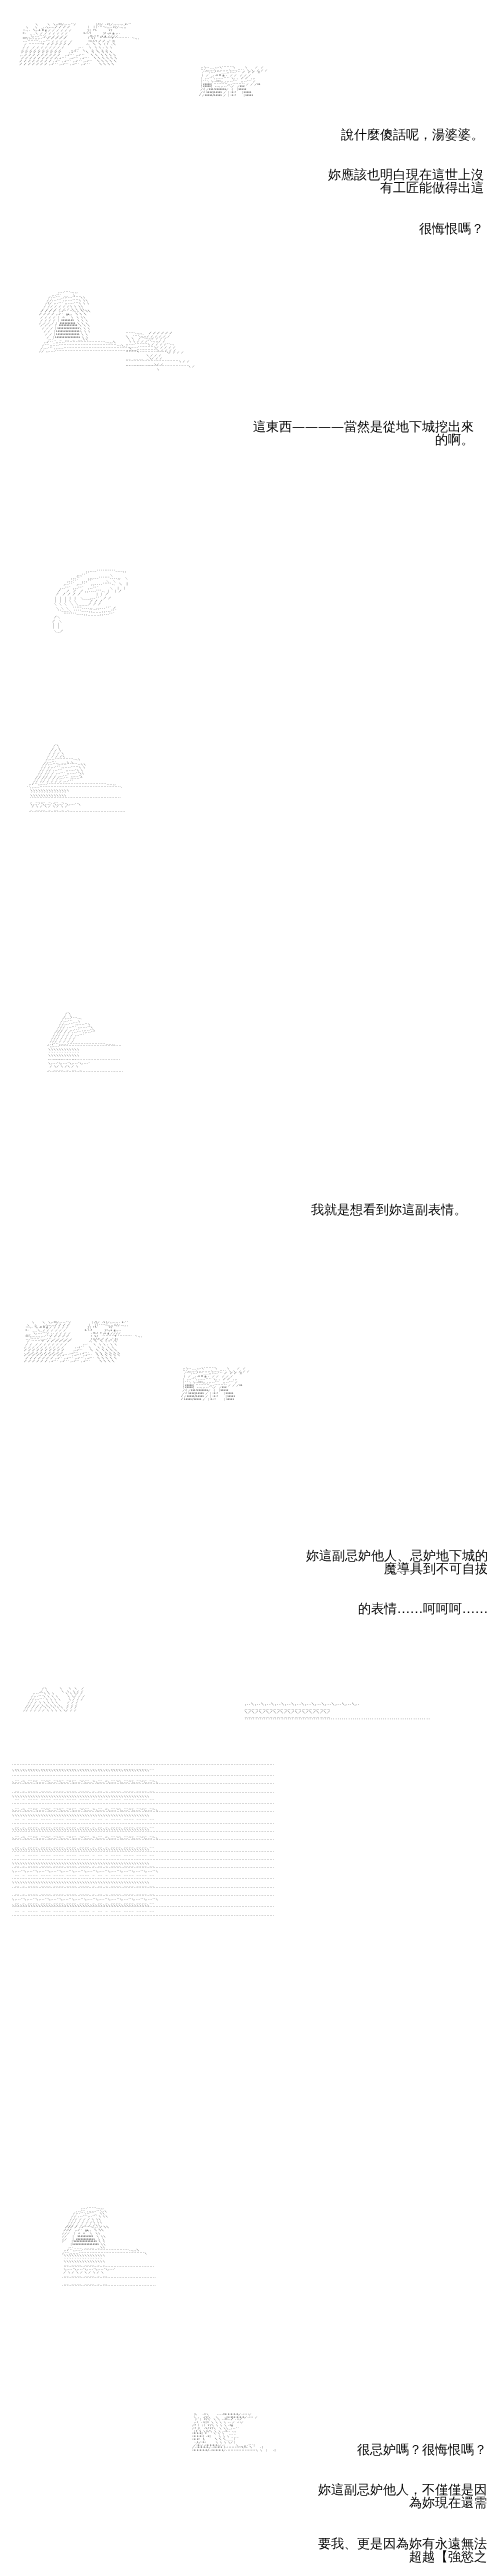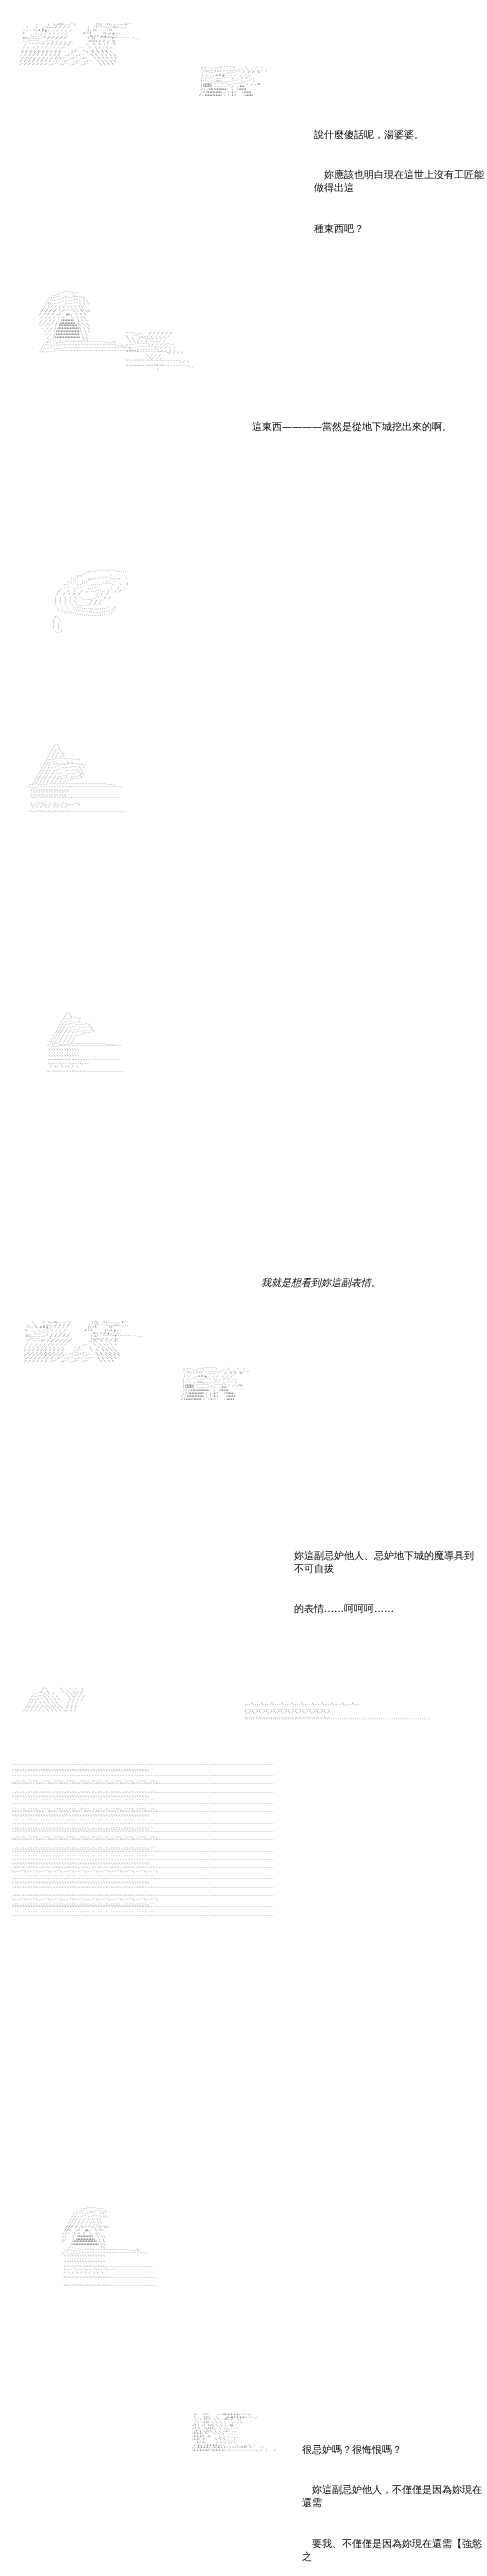--- a/index.html
+++ b/index.html
@@ -27,24 +27,25 @@
     color: #111111;
     -webkit-font-smoothing: none;
   }
   .aa.s6 { font-size: 3.1px; line-height: 3.3px; }
   .aa.s5 { font-size: 2.6px; line-height: 2.8px; }
 
   
   .dialogue {
     position: absolute;
     font-family: "DejaVu Sans", "Liberation Sans", sans-serif;
-    font-size: 10px;
+    font-size: 13px;
     line-height: 13.4px;
     color: #000000;
     white-space: pre-wrap;
+    text-align: right;
   }
   .dialogue .line { display: block; }
 
   
   .zigzag-strip {
     position: absolute;
     font-family: "DejaVu Sans Mono", "Liberation Mono", monospace;
     font-size: 3.6px;
     line-height: 4.1px;
     white-space: pre;
@@ -91,21 +92,21 @@
  ｜xixix｝'''''''''‐-‐'''''''' ／ ／ ／xi
  ｜xixix｝ ~～､,.-‐''-／  ／xix
  ／√ ／ixi!xixixix／ ｛  ｜xixix
  ／√ ixix}ixixi ／ ｜:i:!   ｜ixixi
 √ ／ixixi/ixixi ／ ｜:i:!    ｜ixixi
 </div>
 
 <div class="dialogue" style="left:314px; top:101px; width:170px;">
   <span class="line">說什麼傻話呢，湯婆婆。</span>
   <span class="line">　妳應該也明白現在這世上沒有工匠能做得出這</span>
-  <span class="line">種東西吧？</span>
+  <span class="line">很悔恨嗎？</span>
 </div>
 
 <div class="aa s5" style="left:39px; top:289px;">
             ,.-‐''''‐-､,,
         ,.-''´＿＿＿＿ ＼
       ／,.-''´＿,,..-‐'''''＼＼
      ／／,.-''´ ,,..-‐''''＼ ＼＼
     ／/／ ,.-''´ ,,..-‐'''＼ ＼ ＼
    ／ ／／ ／ ／ ／ ／＼ ＼ ＼＼
   ／ ／ ／ ／ ／ ／ ／ ＼ ＼ ＼＼
@@ -215,21 +216,21 @@
   ＞＞＞＞＞＞＞＞＞＞＞＞
   ＼＼＼＼＼＼＼＼＼＼＼＼
   ＿＿＿＿＿＿＿＿＿＿＿＿
   ''''''''''''''''''''''''''''''''''''''''''''''
   ＼,.-‐'＼,.-‐'＼,.-‐'＼,.-‐'
    ／ ＼／ ＼ ／＼ ／ ＼
   ＿＿＿＿＿＿＿＿＿＿＿＿＿
  '''''''''''''''''''''''''''''''''''''''''''''''''
 </div>
 
-<div class="dialogue" style="left:261px; top:1249px; width:206px;font-style:italic;">
+<div class="dialogue" style="left:261px; top:1176px; width:206px;">
   <span class="line">我就是想看到妳這副表情。</span>
 </div>
 
 <div class="aa s5" style="left:24px; top:1319px;">
      ＼     ＼  ＼,.==／,.-‐''／             ｜/|／ .Ｖ|／,,.､.､._x‐''
   ＼   ＼  ＿,.＼~‐-､／ ／ ／ ／            ｜  ｜｜''''～､､,.Ｖ/／‐-､,,
  ･･.,. ＼,.o O ≦ ／ ／ ／ ／ ／            j｜ !ﾔ.       Ｖ/
  =＜＿＿＿＼＿／ ／ ／ ／ ／ ／            ｷ.!.ﾔ        }!.｡s ≦,,..
  ＿＿＿＼,.-‐'''／ ,. ／ ／ ／ ／             .!ｷ‐! ﾔ ｡s ≦ ／／／／
  ==＼,.､.,,,-‐''´／ ／ ／ ／ ／              ! Ｖ/ ｀''''''''T '''''''''｀'･.,,
@@ -252,21 +253,21 @@
  ｜ ,.-''´,,..-‐'''´ ＼､ ､  ／ ／  ,,.
  ｜''´､ ＼.-==＼､_,,..-''´  ,,.-''´ ／
  ｜xixix｝'''''''''‐-‐'''''''' ／ ／ ／xi
  ｜xixix｝ ~～､,.-‐''-／  ／xix
  ／√ ／ixi!xixixix／ ｛  ｜xixix
  ／√ ixix}ixixi ／ ｜:i:!   ｜ixixi
 √ ／ixixi/ixixi ／ ｜:i:!    ｜ixixi
 √ ixixi/ixixi ／ ｜:i:!     ｜ixixi
 </div>
 
-<div class="dialogue" style="left:294px; top:1522px; width:185px;">
+<div class="dialogue" style="left:303px; top:1522px; width:185px;">
   <span class="line">妳這副忌妒他人、忌妒地下城的魔導具到不可自拔</span>
   <span class="line">的表情……呵呵呵……</span>
 </div>
 
 <div class="zigzag-strip" style="left:242px; top:1698px;">
  ,.-＼,.-＼,.-＼,.-＼,.-＼,.-＼,.-＼,.-＼,.-＼,.-＼,.-＼,.
  ＿＿＿＿＿＿＿＿＿＿＿＿＿＿＿＿＿＿＿＿＿＿＿＿
  ＼／＼／＼／＼／＼／＼／＼／＼／＼／＼／＼／＼／
  ＿＿＿＿＿＿＿＿＿＿＿＿＿＿＿＿＿＿＿＿＿＿＿＿
  ''''''''''''''''''''''''''''''''''''''''''''''''''''''''''''''''''''''''''''''''''''''
@@ -387,18 +388,18 @@
 :i:iｿ  ﾘ､      ＼ ＼ ＼＿＿＿｜
  ＞人／:i:      ＼ ＼ ＼ ＼／｜
  ／:i:／.:i:i:i:i:／.:       ＼＿＿,.-''´｜
 ／.:i:i:i:i／.:i:i:i /.:::::::::Ｖ/ﾊ‐ ＼     .|
 :i:i:i:i:i/.:i:i:i:i／.::::::::::::::::::＼ ＼  ｜   .|
 </div>
 
 <div class="dialogue" style="left:302px; top:2416px; width:185px;">
   <span class="line">很忌妒嗎？很悔恨嗎？</span>
   <span class="line">　妳這副忌妒他人，不僅僅是因為妳現在還需</span>
-  <span class="line">　要我、不僅僅是因為妳現在還需【強慾之</span>
+  <span class="line">　要我、更是因為妳有永遠無法超越【強慾之</span>
   <span class="line">壺】的自覺！</span>
   
   
 </div>
 
 
 </body></html>

